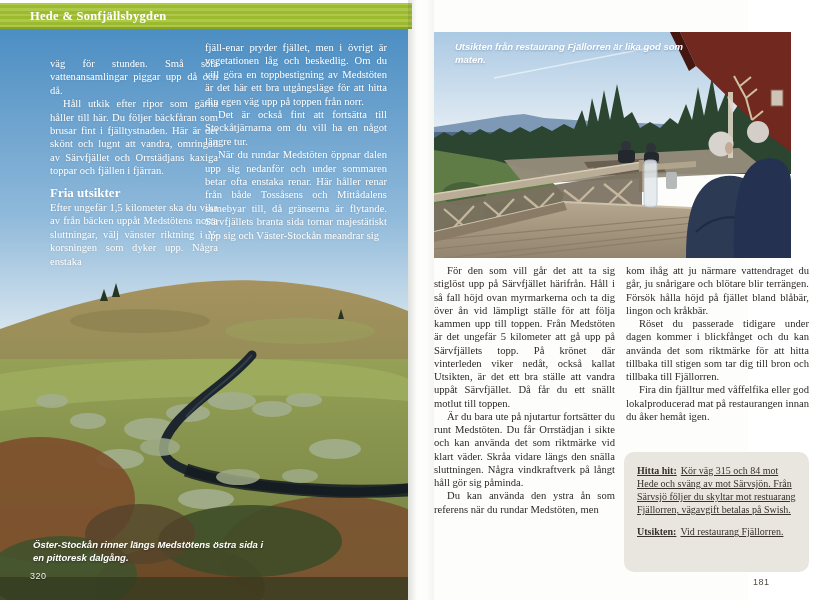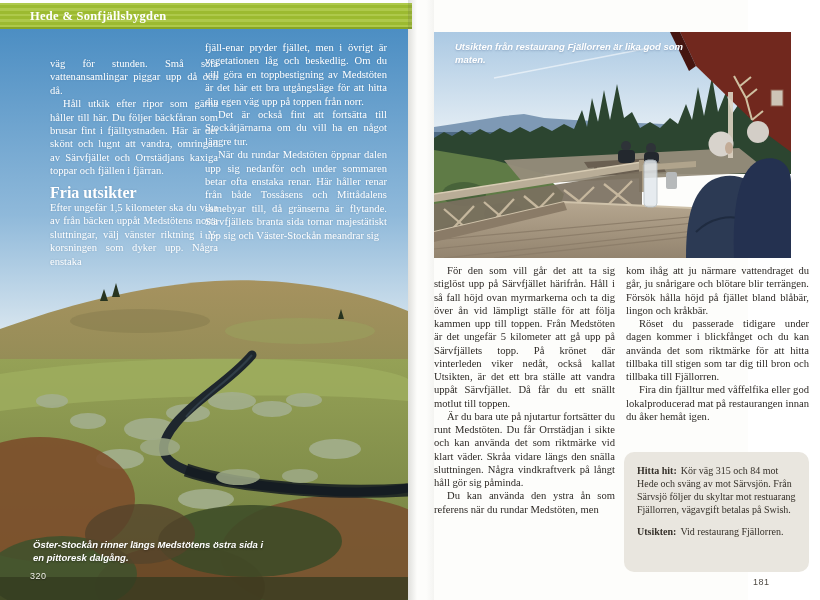--- a/index.html
+++ b/index.html
@@ -17,40 +17,40 @@
   #photo-left{left:0;top:29px;width:408px;height:571px;}
   #photo-right{left:434px;top:32px;width:357px;height:226px;}
   .photo svg{display:block;}
 
   .ovl{position:absolute;color:#ffffff;font-size:10.6px;line-height:13.4px;text-align:justify;
     text-shadow:0 0 2px rgba(40,80,120,.25);}
   .ovl p{margin:0;}
   .ind{text-indent:13px;}
   #l-col1{left:28px;top:57px;width:168px;margin-left:22px;}
   #l-col2{left:205px;top:41px;width:182px;}
-  .ovl-heading{font-weight:700;font-size:16px;margin-top:8px !important;margin-bottom:2px !important;}
+  .ovl-heading{font-weight:700;font-size:13px;margin-top:8px !important;margin-bottom:2px !important;}
 
   .caption{position:absolute;color:#fff;font:italic 700 9.5px/12.5px "Liberation Sans",sans-serif;
     text-shadow:0 1px 2px rgba(0,0,0,.35);}
   #cap-left{left:33px;top:539px;width:235px;}
   #cap-right{left:455px;top:41px;width:230px;text-shadow:0 1px 2px rgba(60,90,130,.35);}
 
   .pageno{position:absolute;font:400 9px "Liberation Sans",sans-serif;letter-spacing:.5px;}
   #pn-left{left:30px;top:571px;color:#efeee6;text-shadow:0 1px 1px rgba(0,0,0,.4);}
   #pn-right{left:753px;top:577px;color:#504b44;}
 
   
   .rp-col{position:absolute;color:#2e2a26;font-size:10.6px;line-height:13.25px;text-align:justify;}
   .rp-col p{margin:0;}
   #r-col1{left:434px;top:264px;width:181px;}
   #r-col2{left:626px;top:264px;width:183px;}
 
   .infobox{position:absolute;left:624px;top:452px;width:185px;height:120px;background:#e9e6df;
     border-radius:10px;padding:12px 13px;box-sizing:border-box;color:#36312a;
-    font-size:10px;line-height:13px;}
+    font-size:10px;line-height:13px;text-decoration:underline;}
   .infobox p{margin:0 0 9px 0;}
   .ib-label{font-weight:700;margin-right:4px;}
 
   .gutter-shadow{position:absolute;left:408px;top:0;width:26px;height:600px;
     background:linear-gradient(90deg,rgba(90,90,80,.18),rgba(255,255,255,0) 35%,rgba(255,255,255,0) 70%,rgba(120,120,110,.07));}
 </style>
 </head>
 <body>
 
 <div class="spread">

